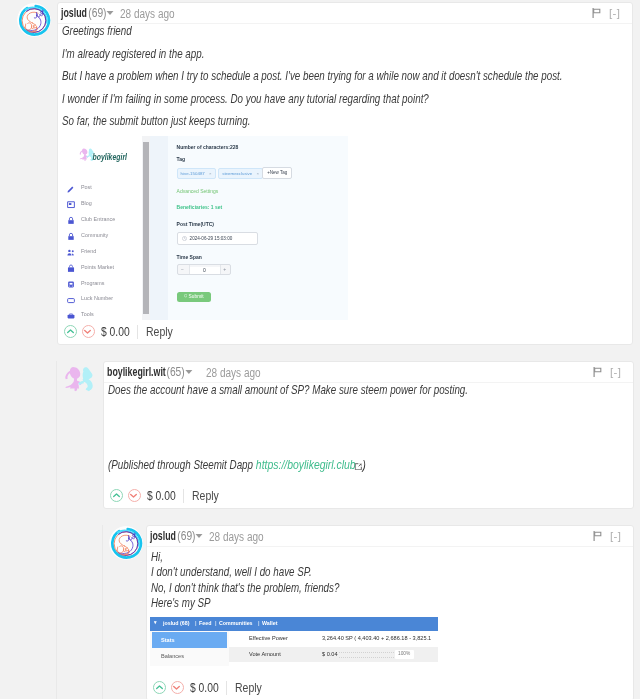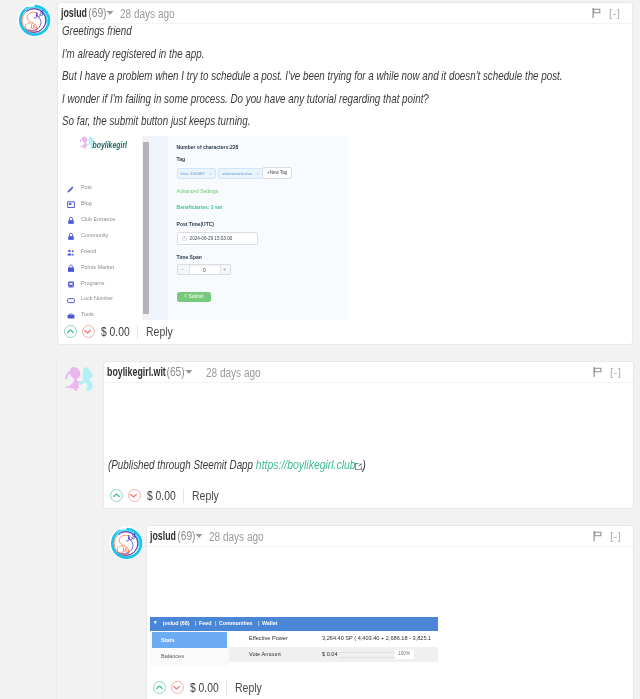--- a/index.html
+++ b/index.html
@@ -35,21 +35,21 @@
   .vote.down{border:1.2px solid #f5b0ab;}
   .payout{font-size:12.6px;color:#3b3b3b;display:inline-block;transform:scaleX(.82);transform-origin:left center;white-space:nowrap;}
   .sep{width:1px;background:#e4e4e4;}
   .reply{font-size:12.8px;color:#4a4a4a;display:inline-block;transform:scaleX(.82);transform-origin:left center;white-space:nowrap;}
 
   .threadline{position:absolute;width:1px;background:#e9e9e9;}
 
   
   .shot1{position:absolute;left:5px;top:133px;width:285px;height:184px;background:#fff;overflow:hidden;}
   .s1-side{position:absolute;left:0;top:0;width:79px;height:184px;background:#fff;}
-  .s1-logo{position:absolute;left:15px;top:0;width:49px;height:14px;}
+  .s1-logo{position:absolute;left:15px;top:12px;width:49px;height:14px;}
   .s1-nav{position:absolute;left:5px;top:45px;width:74px;}
   .s1-item{position:relative;height:15.9px;}
   .s1-item .ic{position:absolute;left:-1px;top:3.3px;width:8px;height:9px;line-height:0;}
   .s1-item .lb{position:absolute;left:13px;top:3.2px;font-size:5.4px;color:#8b8b94;white-space:nowrap;}
   .s1-scroll{position:absolute;left:79px;top:0;width:8px;height:184px;background:#f2f3f5;}
   .s1-thumb{position:absolute;left:80px;top:6px;width:5.5px;height:172px;background:#b4b4b8;}
   .s1-main{position:absolute;left:87px;top:0;width:198px;height:184px;background:#eef4fa;}
   .s1-card{position:absolute;left:18px;top:0;width:180px;height:184px;background:#f7fbfe;}
   .s1-t{position:absolute;font-size:5px;color:#2b3a4a;font-weight:bold;white-space:nowrap;}
   .s1-tag{position:absolute;height:9px;border:.5px solid #cfe6f9;background:#eaf4fd;border-radius:2px;
@@ -319,20 +319,23 @@
         <div class="ago" style="left:102px;">28 days ago</div>
         <div class="flag" style="left:489px;">
           <svg width="9" height="10" viewBox="0 0 9 10">
               <path d="M1.1 0.7v8.6" stroke="#8f8f8f" stroke-width="1.2" fill="none" stroke-linecap="square"></path>
               <path d="M1.7 1.25h6.1v3.5H1.7z" stroke="#8f8f8f" stroke-width="1.1" fill="none"></path>
             </svg>
         </div>
         <div class="collapse" style="left:506px;">[-]</div>
       </div>
 
+      <div class="body" style="padding:0 3.5px;">
+        <p style="margin-top:0px;">Does the account have a small amount of SP? Make sure steem power for posting.</p>
+      </div>
 
       <div class="footnote" style="position:absolute;left:4px;top:96px;">
         <span class="fn">(Published through Steemit Dapp </span><a class="fnlink">https://boylikegirl.club</a><span class="extlink">
           <svg width="7.5" height="7.5" viewBox="0 0 12 12">
               <path d="M6.2 1.1H1.1v9.8h9.8V5.9" fill="none" stroke="#5e5e5e" stroke-width="1.5"></path>
               <path d="M6.6 5.4 10.6 1.4" fill="none" stroke="#5e5e5e" stroke-width="1.5"></path>
               <path d="M7.5 1.2h3.6v3.6z" fill="#5e5e5e"></path>
             </svg>
         </span><span class="fn">)</span>
       </div>
@@ -391,20 +394,26 @@
         <div class="ago" style="left:62px;">28 days ago</div>
         <div class="flag" style="left:446px;">
           <svg width="9" height="10" viewBox="0 0 9 10">
               <path d="M1.1 0.7v8.6" stroke="#8f8f8f" stroke-width="1.2" fill="none" stroke-linecap="square"></path>
               <path d="M1.7 1.25h6.1v3.5H1.7z" stroke="#8f8f8f" stroke-width="1.1" fill="none"></path>
             </svg>
         </div>
         <div class="collapse" style="left:463px;">[-]</div>
       </div>
 
+      <div class="body" style="padding:0 3.5px;">
+        <p style="margin-top:3px;">Hi,</p>
+        <p style="margin-top:0.3px;">I don't understand, well I do have SP.</p>
+        <p style="margin-top:0.3px;">No, I don't think that's the problem, friends?</p>
+        <p style="margin-top:0.3px;">Here's my SP</p>
+      </div>
 
       <div class="shot2" style="left:3px;top:91px;width:288px;height:49px;">
         <div class="s2-bar">
           <span style="position:absolute;left:4px;top:3.2px;font-size:5px;">▾</span>
           <span style="position:absolute;left:13px;top:4.2px;">joslud (68)</span>
           <span style="position:absolute;left:45px;top:4.2px;color:#cfe0f5;">|</span>
           <span style="position:absolute;left:49px;top:4.2px;">Feed</span>
           <span style="position:absolute;left:65px;top:4.2px;color:#cfe0f5;">|</span>
           <span style="position:absolute;left:69px;top:4.2px;">Communities</span>
           <span style="position:absolute;left:108px;top:4.2px;color:#cfe0f5;">|</span>

